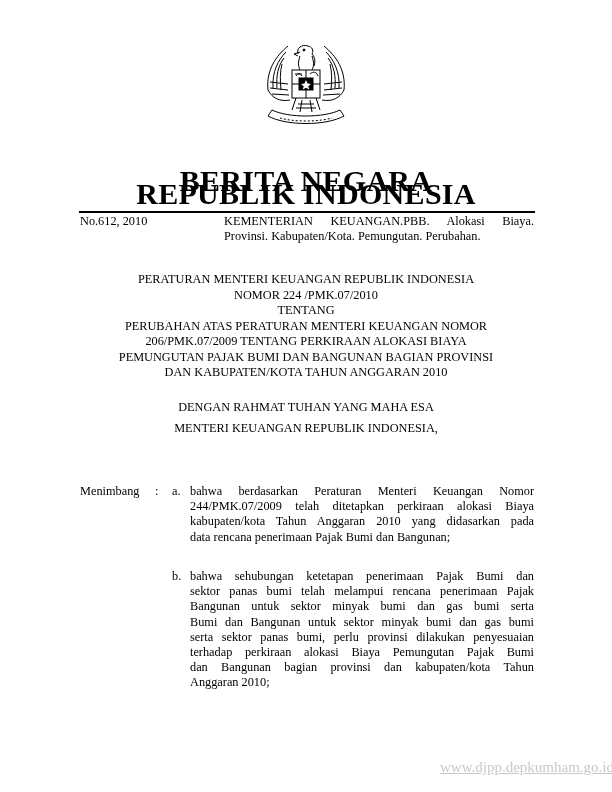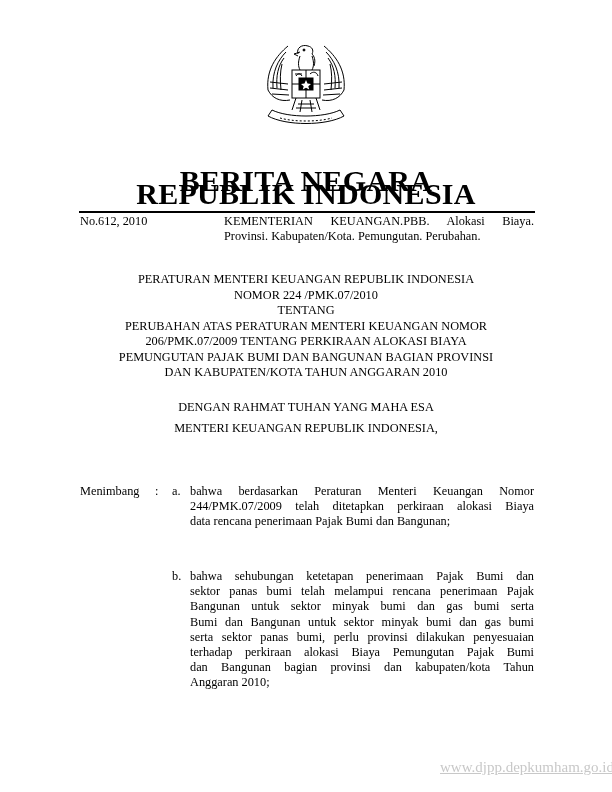--- a/index.html
+++ b/index.html
@@ -95,20 +95,21 @@
   <div>MENTERI KEUANGAN REPUBLIK INDONESIA,</div>
 </div>
 
 <div class="abs body-block label">Menimbang</div>
 <div class="abs body-block colon">:</div>
 
 <div class="abs body-block item-letter la">a.</div>
 <div class="abs body-block item-text la">
   <div class="ln">bahwa berdasarkan Peraturan Menteri Keuangan Nomor</div>
   <div class="ln">244/PMK.07/2009 telah ditetapkan perkiraan alokasi Biaya</div>
+  <div class="ln">kabupaten/kota Tahun Anggaran 2010 yang didasarkan pada</div>
   <div class="ln last">data rencana penerimaan Pajak Bumi dan Bangunan;</div>
 </div>
 
 <div class="abs body-block item-letter lb">b.</div>
 <div class="abs body-block item-text lb">
   <div class="ln">bahwa sehubungan ketetapan penerimaan Pajak Bumi dan</div>
   <div class="ln">sektor panas bumi telah melampui rencana penerimaan Pajak</div>
   <div class="ln">Bangunan untuk sektor minyak bumi dan gas bumi serta</div>
   <div class="ln">Bumi dan Bangunan untuk sektor minyak bumi dan gas bumi</div>
   <div class="ln">serta sektor panas bumi, perlu provinsi dilakukan penyesuaian</div>

